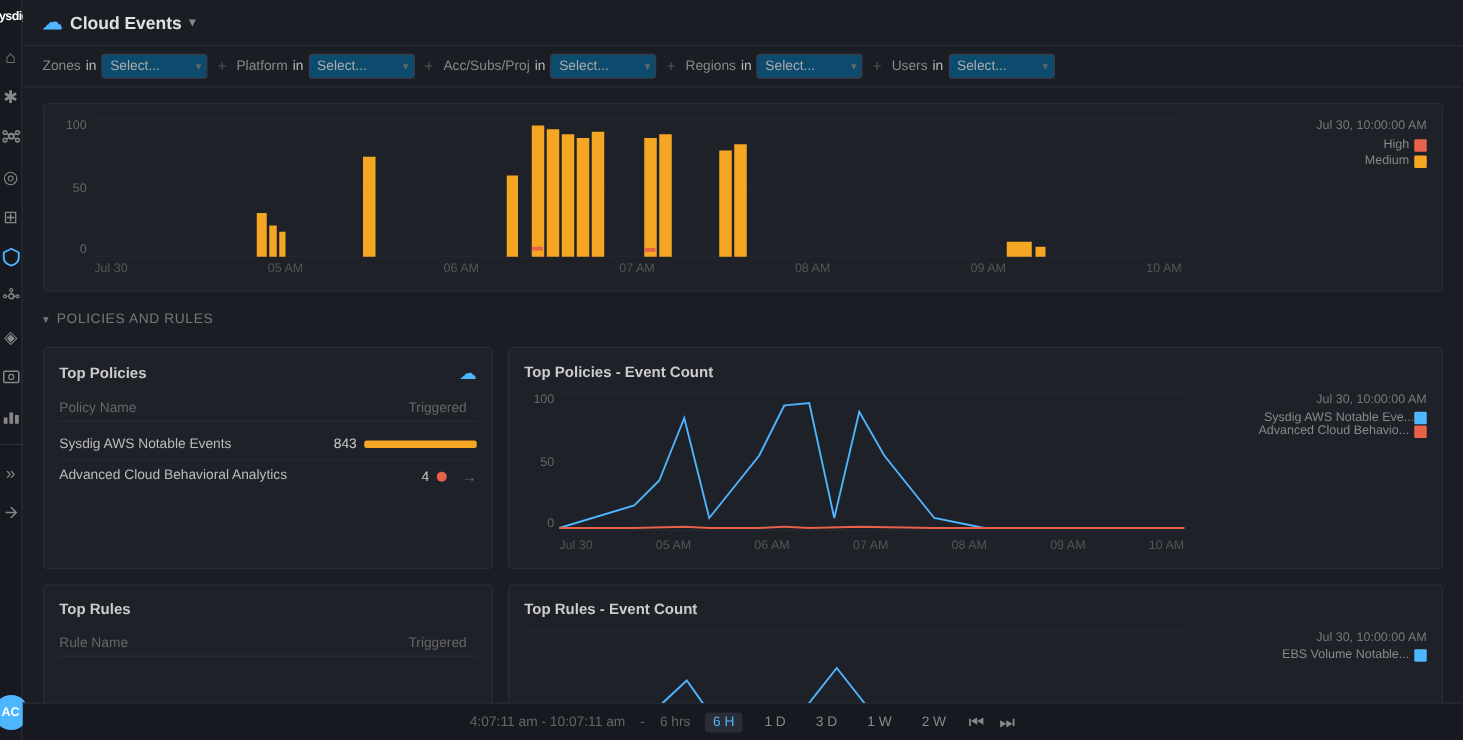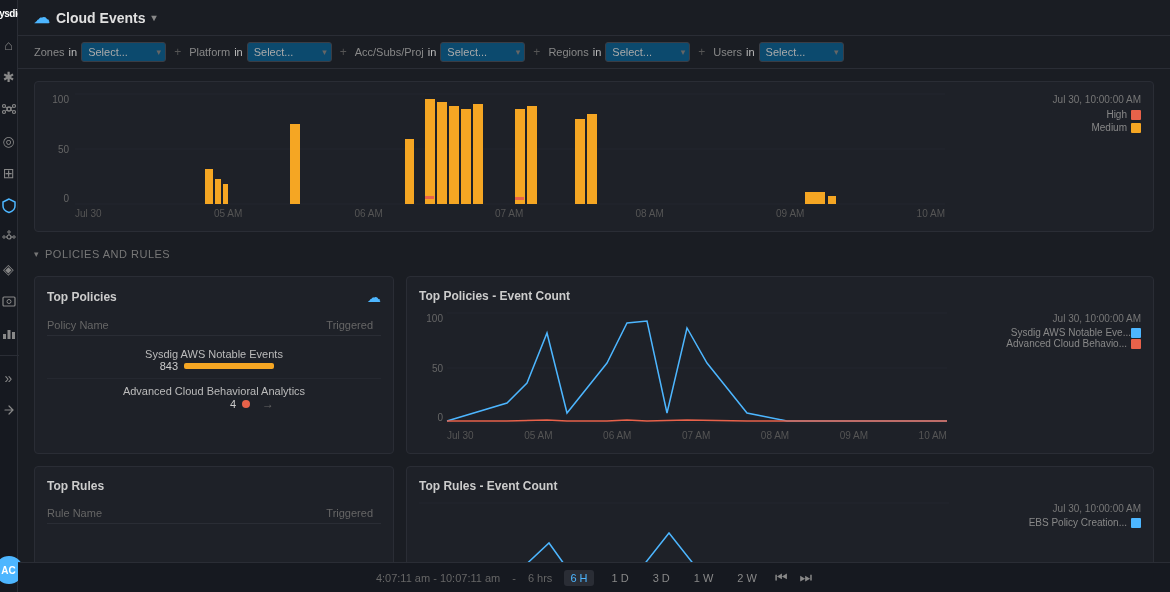--- a/index.html
+++ b/index.html
@@ -239,24 +239,23 @@
       font-weight: 500;
       padding: 4px 0;
       border-bottom: 1px solid #2a2d35;
       margin-bottom: 6px;
     }
     .col-policy { flex: 1; }
     .col-triggered { width: 120px; text-align: right; padding-right: 8px; }
 
     .table-row {
       display: flex;
-      align-items: center;
+      align-items: flex-start;
       padding: 6px 0;
       border-bottom: 1px solid #252830;
-      flex-direction: column;
     }
     .table-row:last-child { border-bottom: none; }
     .policy-name { flex: 1; color: #bbb; font-size: 11px; }
     .triggered-val {
       width: 120px;
       display: flex;
       align-items: center;
       gap: 6px;
       justify-content: flex-end;
     }
@@ -587,21 +586,21 @@
 
       <div class="panel">
         <div class="panel-header">
           <span class="panel-title">Top Rules - Event Count</span>
         </div>
         <div style="position:relative; display:flex;">
           <div style="flex:1; position:relative;">
             <div style="position:absolute; top:0; right:0; font-size:10px; text-align:right;">
               <div style="color:#777; margin-bottom:3px;">Jul 30, 10:00:00 AM</div>
               <div style="display:flex; align-items:center; gap:4px; justify-content:flex-end;">
-                <span style="color:#888; font-size:10px;">EBS Policy Creation...</span>
+                <span style="color:#888; font-size:10px;">EBS Volume Notable...</span>
                 <div style="width:10px;height:10px;background:#4db6ff;border-radius:1px;"></div>
               </div>
             </div>
             <svg width="530" height="70" viewBox="0 0 530 70">
               <line x1="0" y1="0" x2="530" y2="0" stroke="#2a2d35" stroke-width="0.5"></line>
               <line x1="0" y1="70" x2="530" y2="70" stroke="#2a2d35" stroke-width="0.5"></line>
 
               <polyline points="0,68 100,68 130,40 150,68 220,68 250,30 280,68 340,68 380,68 530,68" fill="none" stroke="#4db6ff" stroke-width="1.5"></polyline>
             </svg>
           </div>

